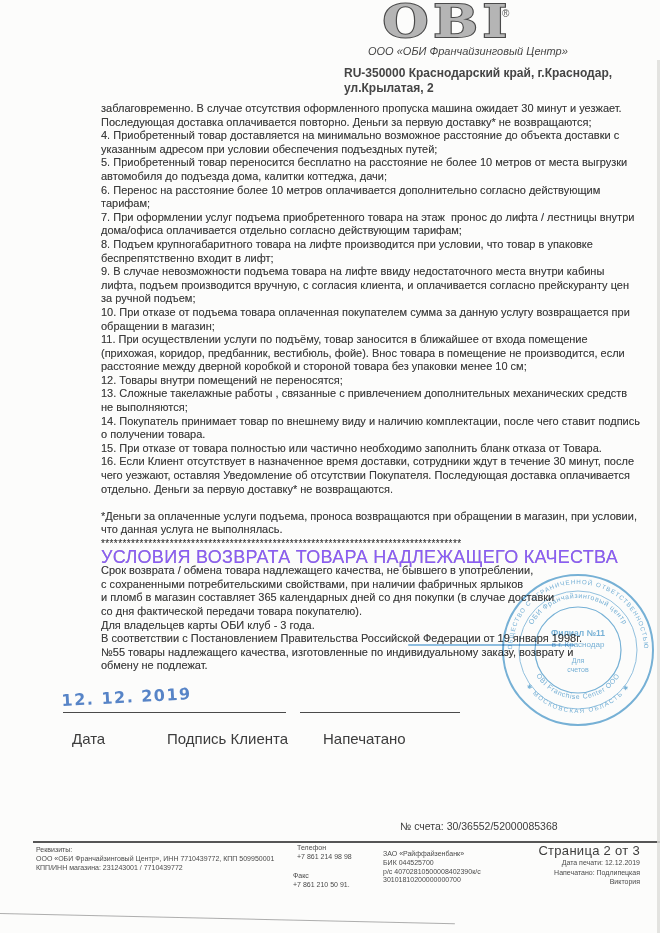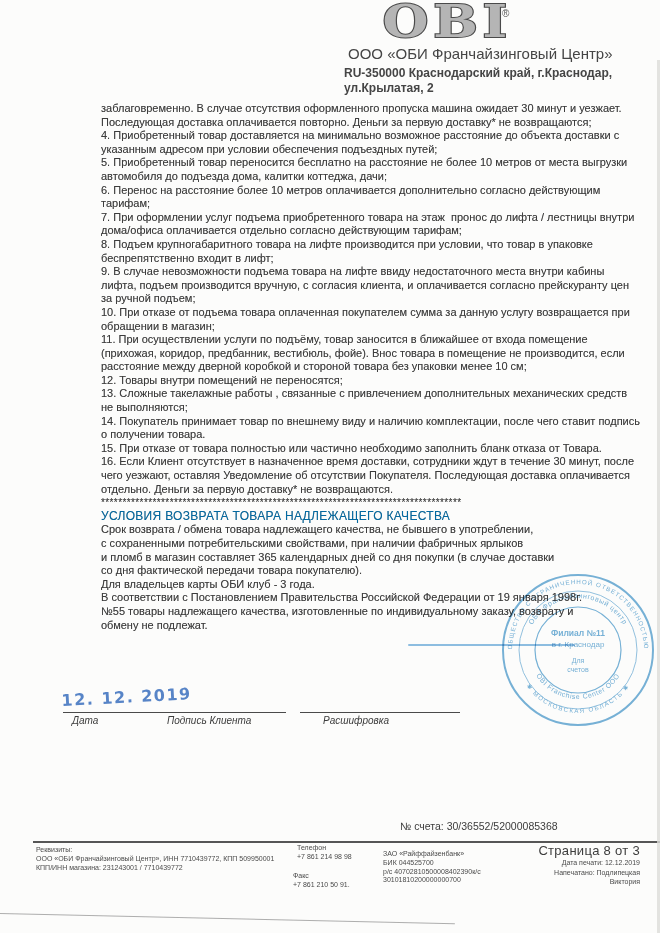--- a/index.html
+++ b/index.html
@@ -8,44 +8,44 @@
     background:#fcfcfb;
     font-family:"Liberation Sans",sans-serif;
     color:#3a3a3a;
   }
   .abs{position:absolute;}
   .pre{white-space:pre;}
   .preline{white-space:pre-line;}
 
   
   .logo-svg{left:380px;top:1px;}
-  .company-name{left:348px;top:45px;font-size:15px;color:#454545;}
+  .company-name{left:368px;top:45px;font-size:11px;color:#454545;font-style:italic;}
   .address{left:344px;top:66px;font-size:12px;line-height:14.5px;color:#454545;font-weight:bold;}
 
   
   .doc-text{
     left:57px;top:102px;width:560px;
     font-size:11px;line-height:13.6px;color:#3c3c3c;
     text-shadow:0 0 .6px rgba(60,60,60,.45);
     margin-left:44px;
   }
   .doc-text .block{white-space:pre;}
   .footnote{margin-top:13.6px;}
   .stars{letter-spacing:.4px;font-size:10px;line-height:13.6px;}
-  .section-title{font-size:12px;letter-spacing:.3px;line-height:13.6px;color:#0369a1;}
+  .section-title{font-size:18px;letter-spacing:.3px;line-height:13.6px;color:#8b5cf6;}
 
   
   .pen-underline{left:408px;top:644px;width:167px;height:2px;background:#79b2da;opacity:.85;border-radius:1px;}
 
   
   .sig-line{height:1.4px;background:#4a4a4a;top:712px;}
   .line-date{left:63px;width:100px;}
   .line-sig{left:155px;width:131px;}
   .line-name{left:300px;width:160px;}
-  .sig-label{top:715px;font-size:10px;color:#3c3c3c;font-style:italic;}
+  .sig-label{top:730px;font-size:15px;color:#3c3c3c;}
   .lbl-date{left:72px;}
   .lbl-sig{left:167px;}
   .lbl-name{left:323px;}
   .date-stamp{
     left:62px;top:691px;font-size:16px;font-weight:bold;letter-spacing:1.5px;
     color:#4679c5;transform:rotate(-3deg);transform-origin:left bottom;
     mix-blend-mode:multiply;opacity:.9;font-family:"DejaVu Sans",sans-serif;
   }
 
   
@@ -103,20 +103,22 @@
 расстояние между дверной коробкой и стороной товара без упаковки менее 10 см;
 12. Товары внутри помещений не переносятся;
 13. Сложные такелажные работы , связанные с привлечением дополнительных механических средств
 не выполняются;
 14. Покупатель принимает товар по внешнему виду и наличию комплектации, после чего ставит подпись
 о получении товара.
 15. При отказе от товара полностью или частично необходимо заполнить бланк отказа от Товара.
 16. Если Клиент отсутствует в назначенное время доставки, сотрудники ждут в течение 30 минут, после
 чего уезжают, оставляя Уведомление об отсутствии Покупателя. Последующая доставка оплачивается
 отдельно. Деньги за первую доставку* не возвращаются.</div>
+  <div class="block footnote">*Деньги за оплаченные услуги подъема, проноса возвращаются при обращении в магазин, при условии,
+что данная услуга не выполнялась.</div>
   <div class="stars pre">************************************************************************************</div>
   <div class="section-title pre">УСЛОВИЯ ВОЗВРАТА ТОВАРА НАДЛЕЖАЩЕГО КАЧЕСТВА</div>
   <div class="block">Срок возврата / обмена товара надлежащего качества, не бывшего в употреблении,
 с сохраненными потребительскими свойствами, при наличии фабричных ярлыков
 и пломб в магазин составляет 365 календарных дней со дня покупки (в случае доставки
 со дня фактической передачи товара покупателю).
 Для владельцев карты ОБИ клуб - 3 года.
 В соответствии с Постановлением Правительства Российской Федерации от 19 января 1998г.
 №55 товары надлежащего качества, изготовленные по индивидуальному заказу, возврату и
 обмену не подлежат.</div>
@@ -155,21 +157,21 @@
     <text x="82" y="104" text-anchor="middle" font-size="7">счетов</text>
   </g>
 </svg>
 
 <div class="abs date-stamp">12. 12. 2019</div>
 <div class="abs sig-line line-date"></div>
 <div class="abs sig-line line-sig"></div>
 <div class="abs sig-line line-name"></div>
 <div class="abs sig-label lbl-date">Дата</div>
 <div class="abs sig-label lbl-sig">Подпись Клиента</div>
-<div class="abs sig-label lbl-name">Расшифровка</div>
+<div class="abs sig-label lbl-name">Напечатано</div>
 
 <div class="abs account-number">№ счета: 30/36552/52000085368</div>
 
 <div class="abs footer-rule"></div>
 
 <div class="abs f-small f-col1">
   <div>Реквизиты:</div>
   <div>ООО «ОБИ Франчайзинговый Центр», ИНН 7710439772, КПП 509950001</div>
   <div>КПП/ИНН магазина: 231243001 / 7710439772</div>
 </div>
@@ -184,20 +186,20 @@
 </div>
 
 <div class="abs f-small f-col3">
   <div>ЗАО «Райффайзенбанк»</div>
   <div>БИК 044525700</div>
   <div>р/с 40702810500008402390к/с</div>
   <div>30101810200000000700</div>
 </div>
 
 <div class="abs f-col4">
-  <div class="page-number">Страница 8 от 3</div>
+  <div class="page-number">Страница 2 от 3</div>
   <div class="f-small">Дата печати: 12.12.2019</div>
   <div class="f-small preline">Напечатано: Подлипецкая
 Виктория</div>
 </div>
 
 <div class="abs scan-line"></div>
 <div class="abs scan-edge"></div>
 
 </body></html>

